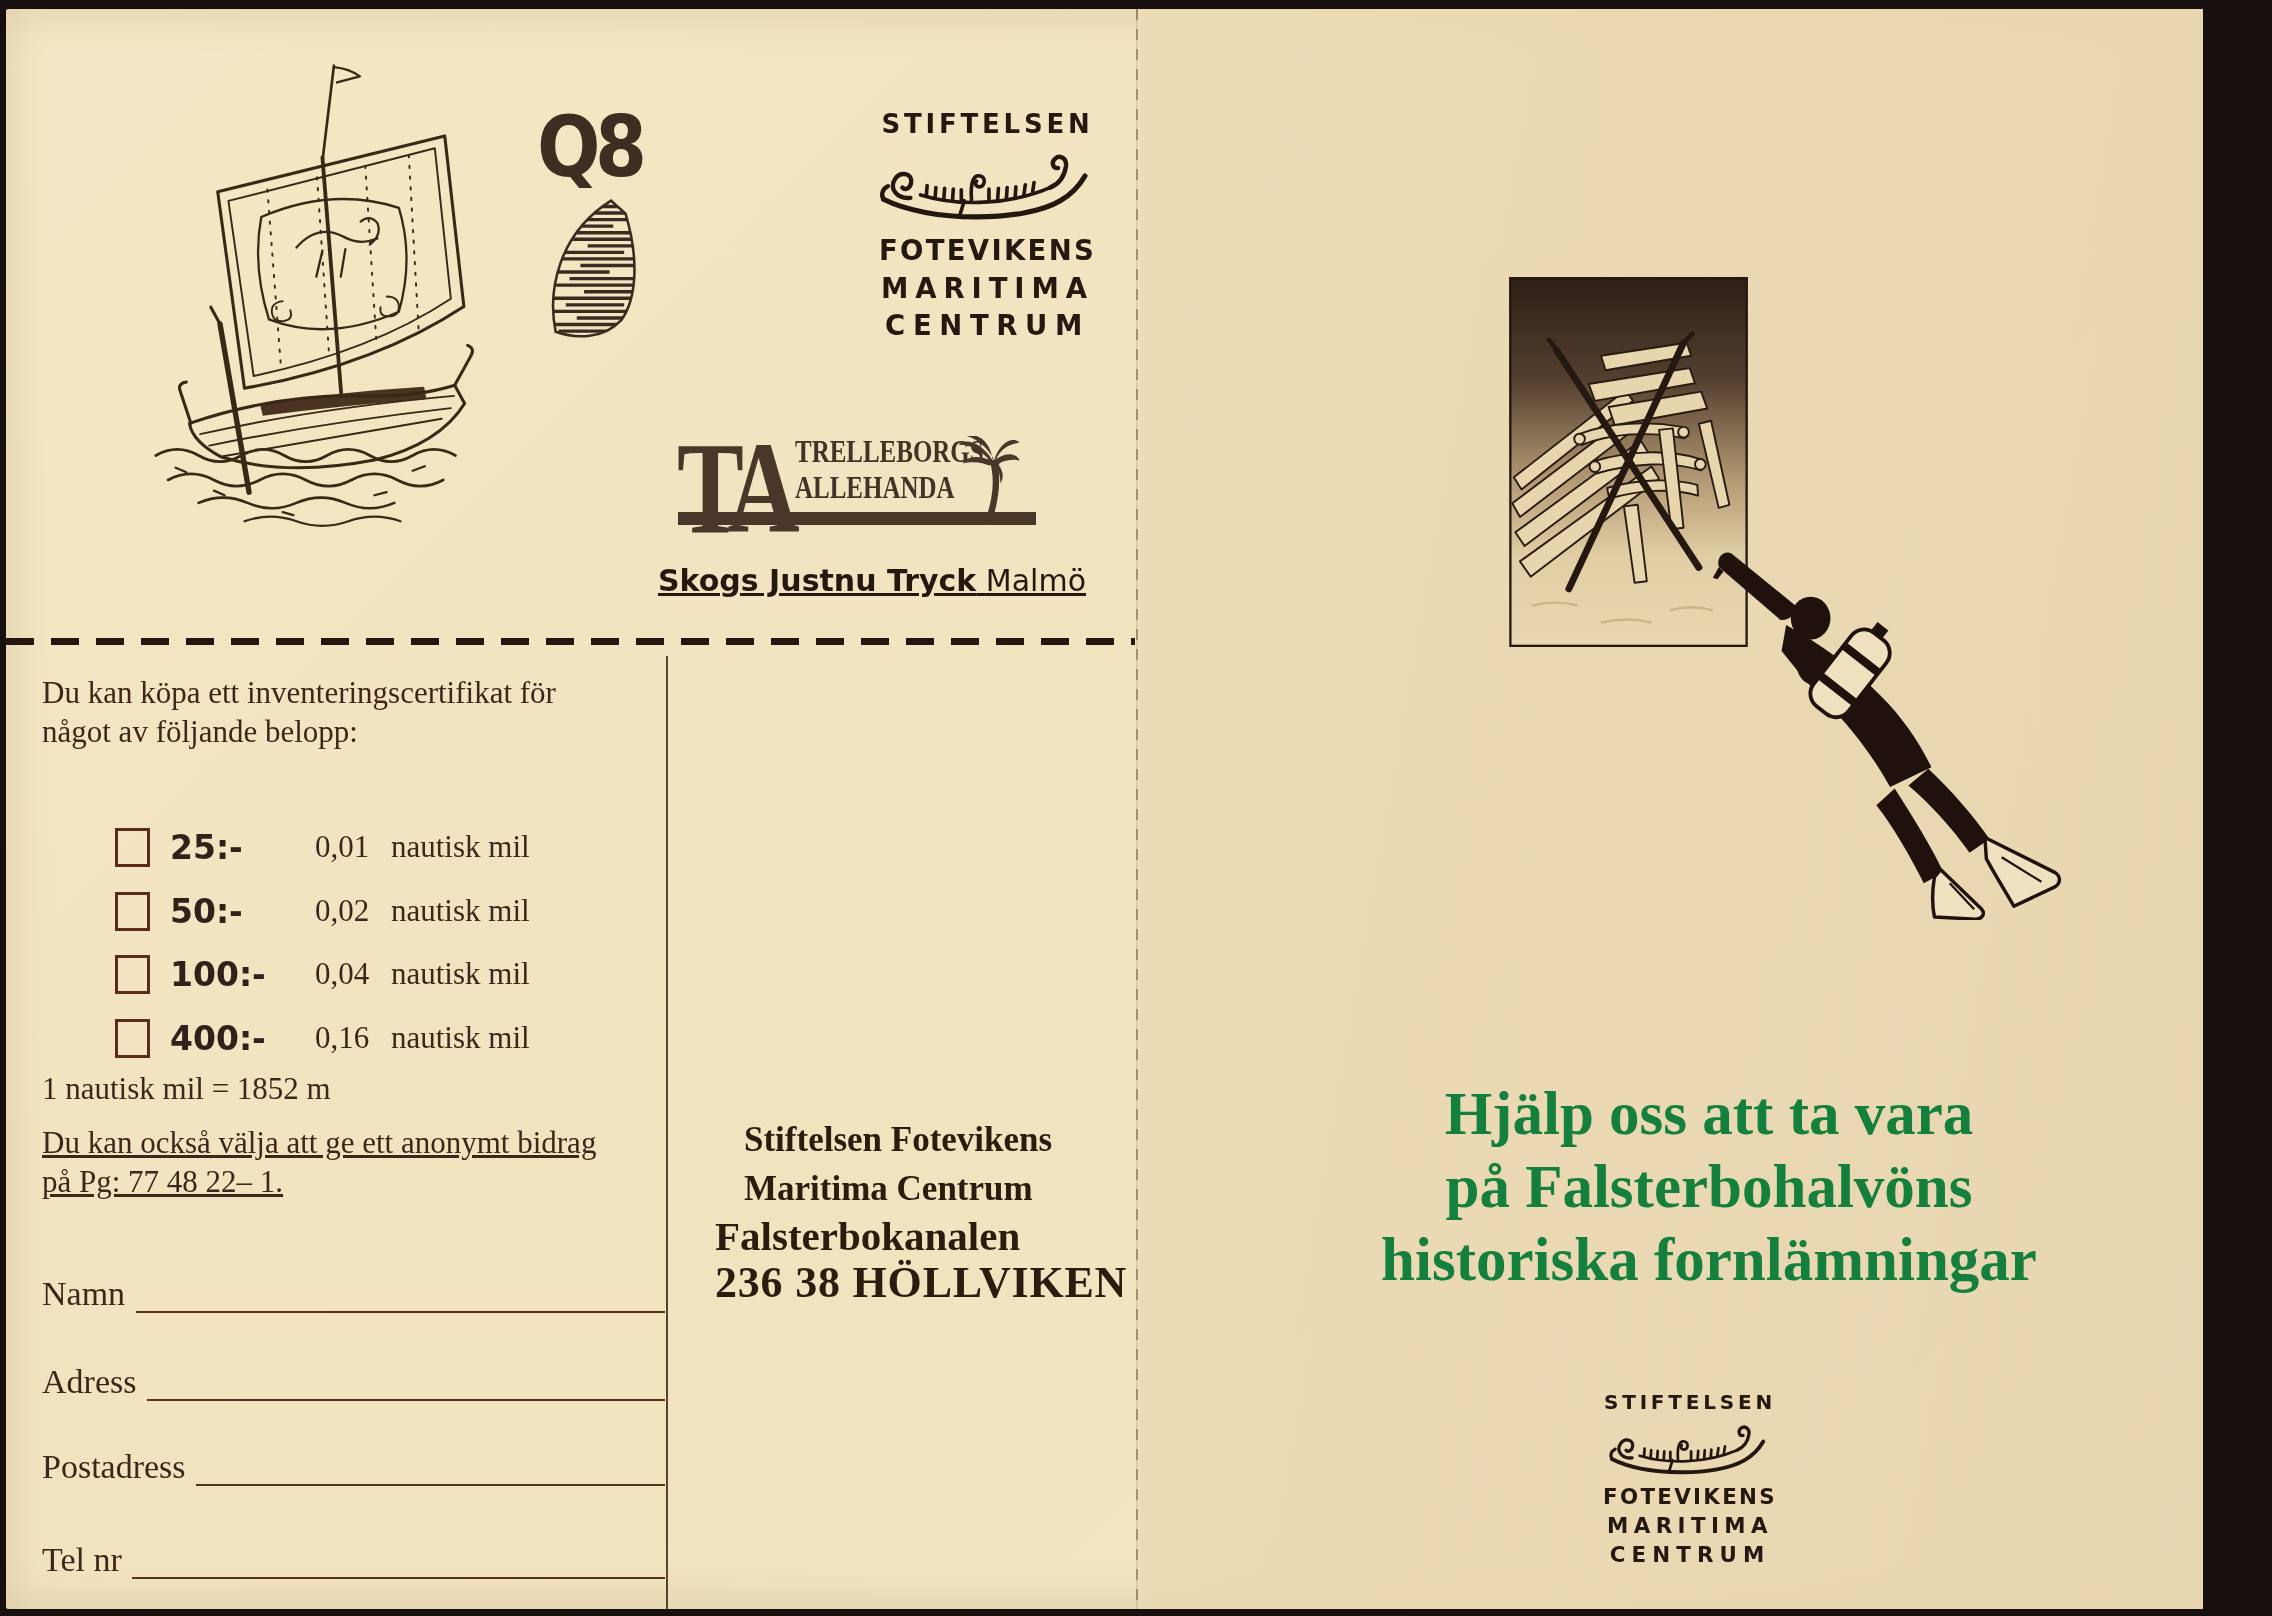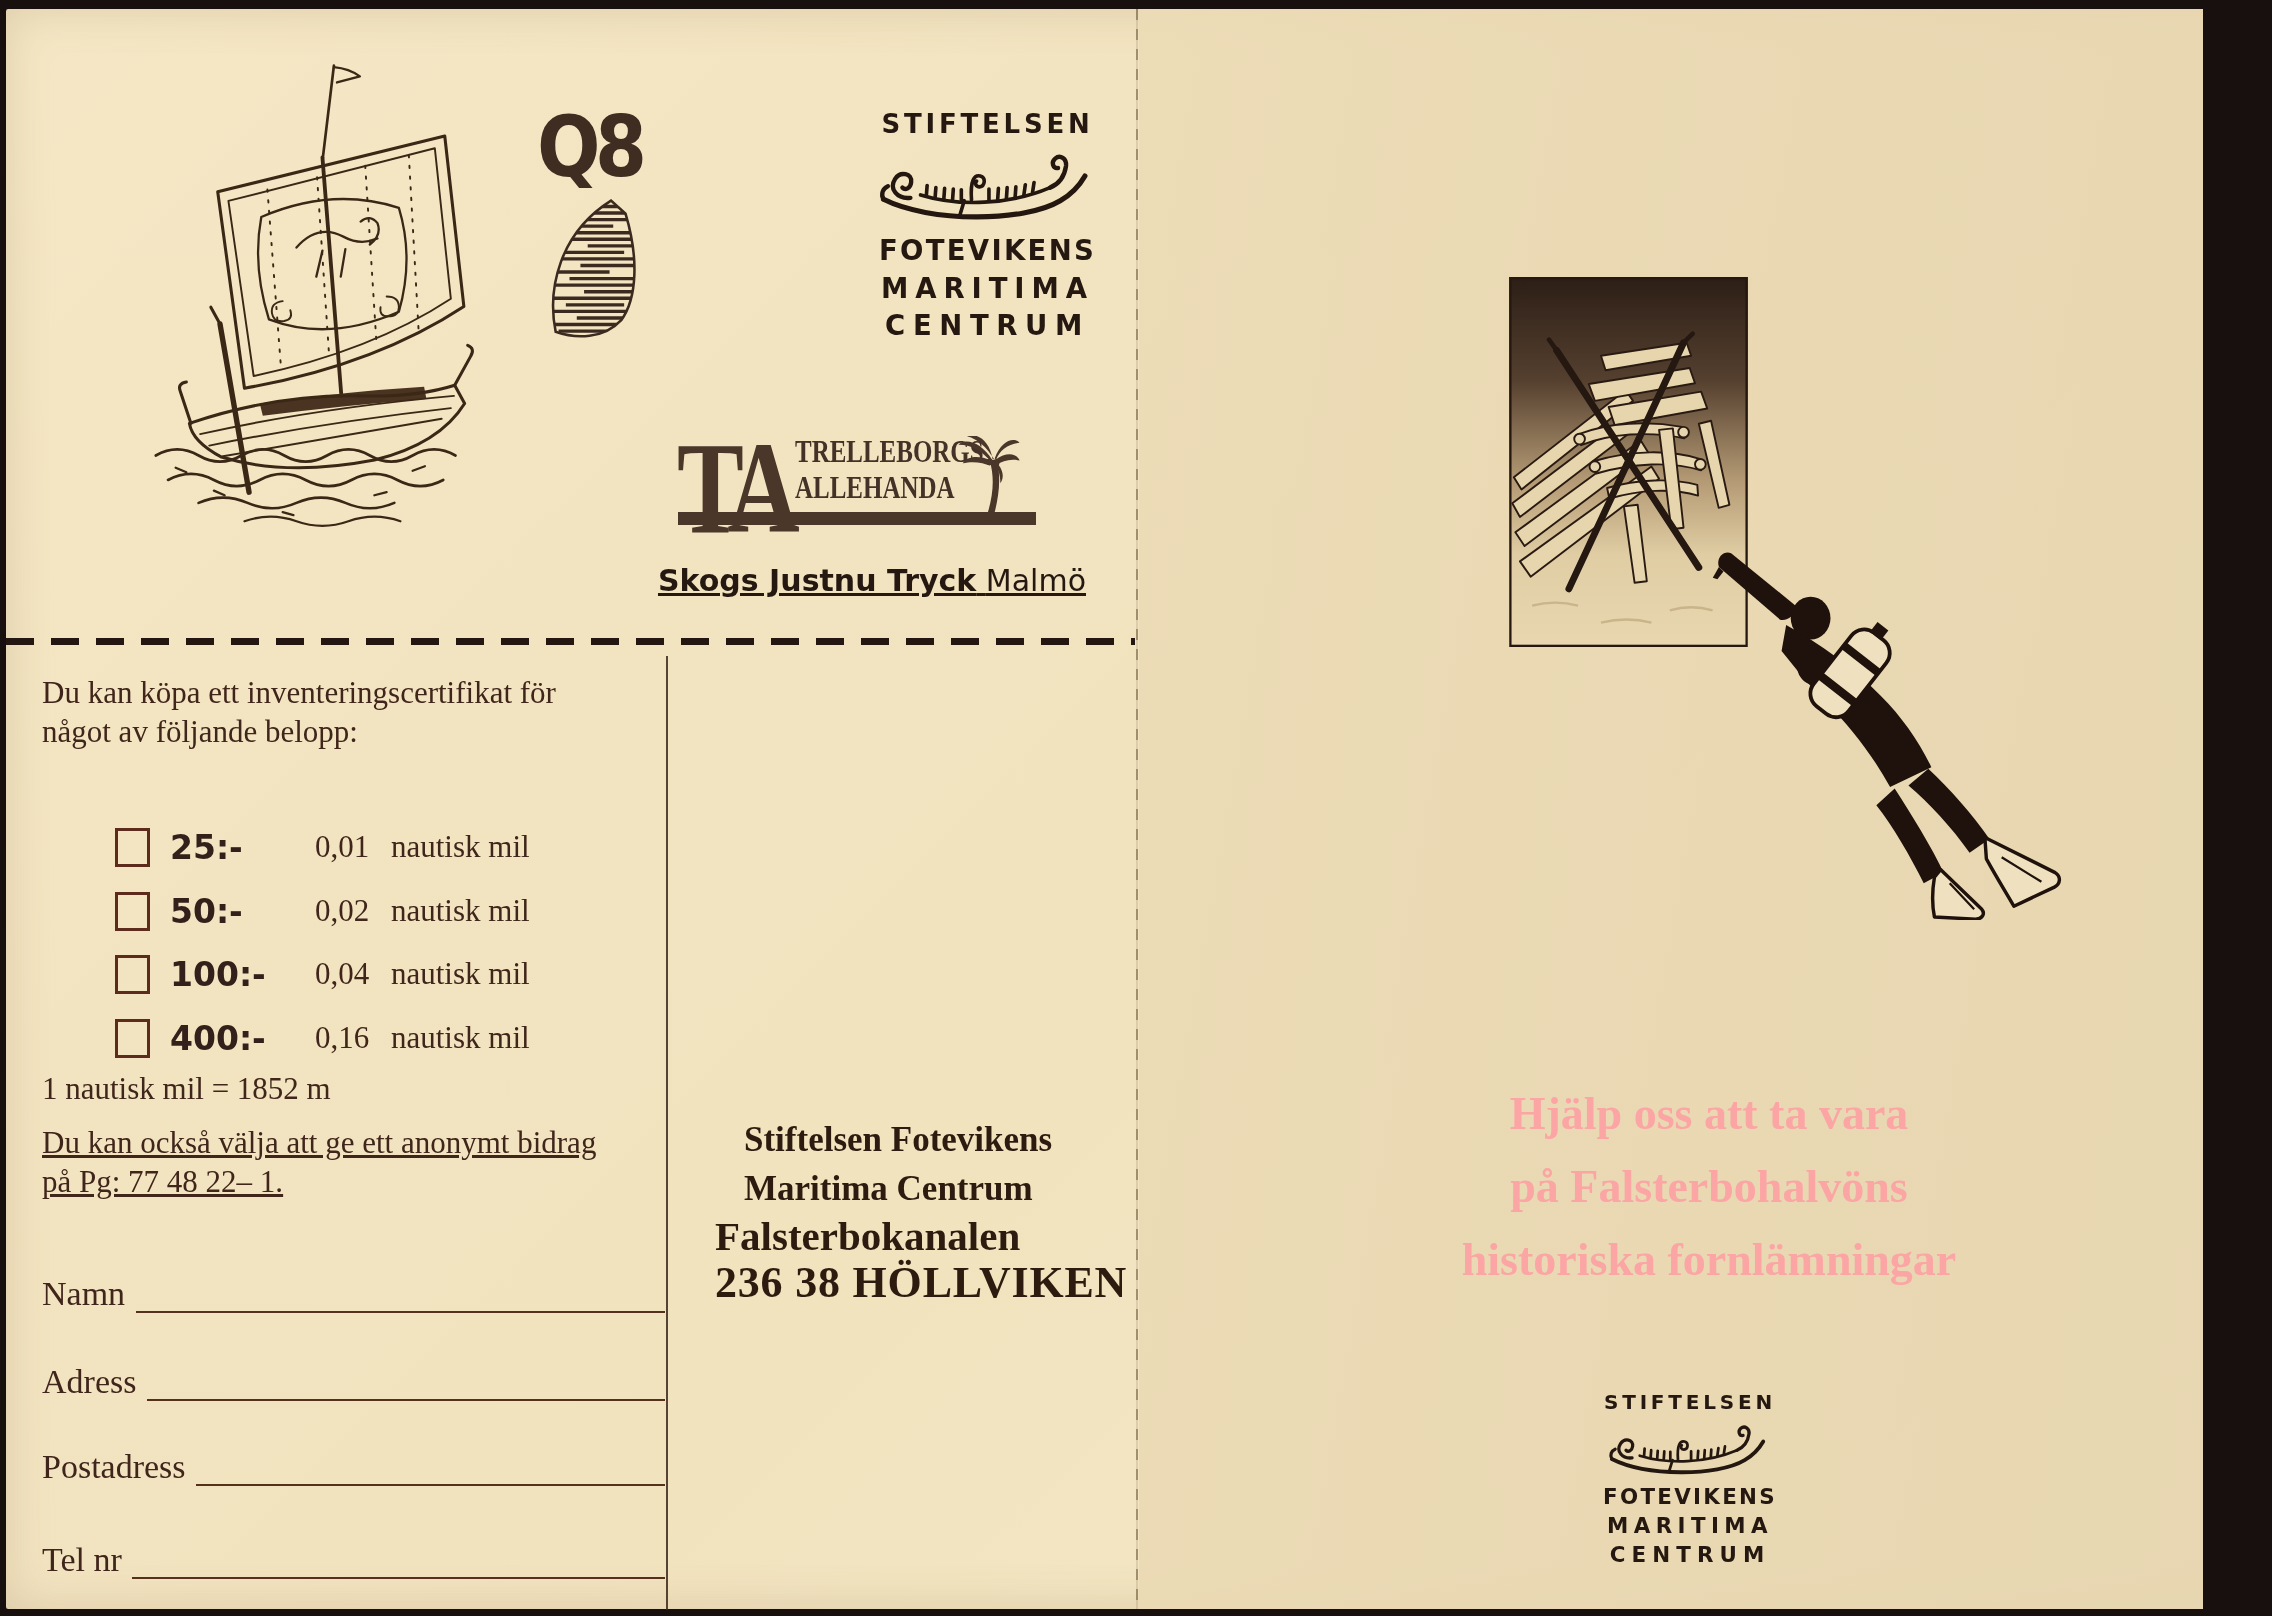--- a/index.html
+++ b/index.html
@@ -59,21 +59,21 @@
   #stamp-box .sline{font-size:20px;letter-spacing:1.5px;}
   #stamp-box .s1{margin-top:47px;}
   #stamp-box .s2{margin-top:23px;}
   
   #address{left:715px;top:1115px;color:#2e1b10;font-weight:bold;}
   #address .a12{font-size:35px;line-height:49px;margin-left:29px;}
   #address .a3{font-size:41px;line-height:46px;}
   #address .a4{font-size:44px;line-height:47px;letter-spacing:0.8px;}
   
   #title{left:1346px;top:1077px;width:726px;text-align:center;font-weight:bold;
-    font-size:46px;line-height:73px;color:#fca5a5;}
+    font-size:61px;line-height:73px;color:#15803d;}
   #fot-logo-bottom{left:1592px;top:1390px;width:196px;text-align:center;color:#241811;
     font-family:"DejaVu Sans","Liberation Sans",sans-serif;font-weight:bold;}
   #fot-logo-bottom .stift{font-size:20px;letter-spacing:3.8px;}
   #fot-logo-bottom .org1{font-size:21.4px;letter-spacing:2.3px;margin-top:6.1px;}
   #fot-logo-bottom .org2{font-size:21.4px;letter-spacing:5.4px;margin-top:3.8px;}
   #fot-logo-bottom .org3{font-size:21.4px;letter-spacing:6.1px;margin-top:3.8px;}
   svg{display:block;}
 </style>
 </head>
 <body>

